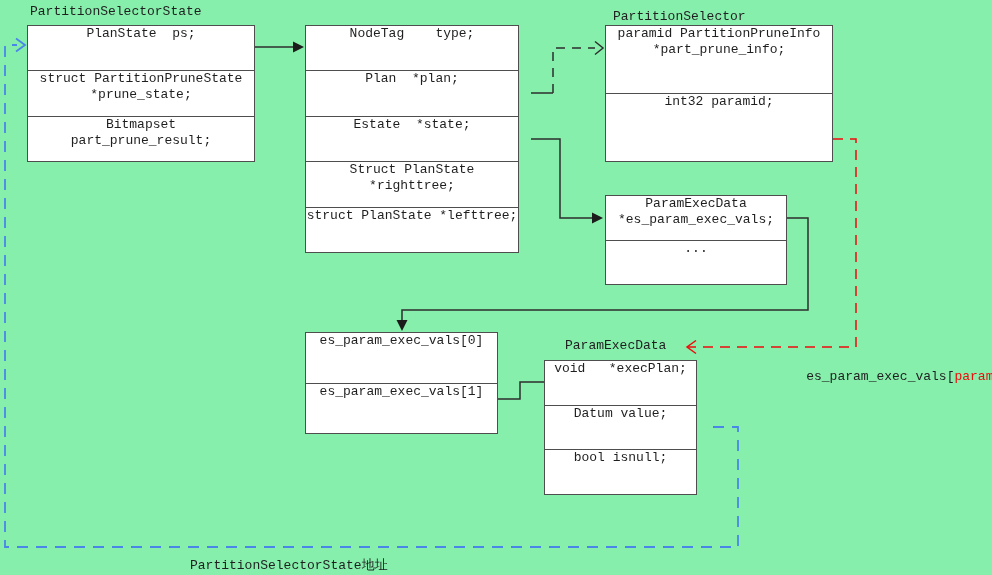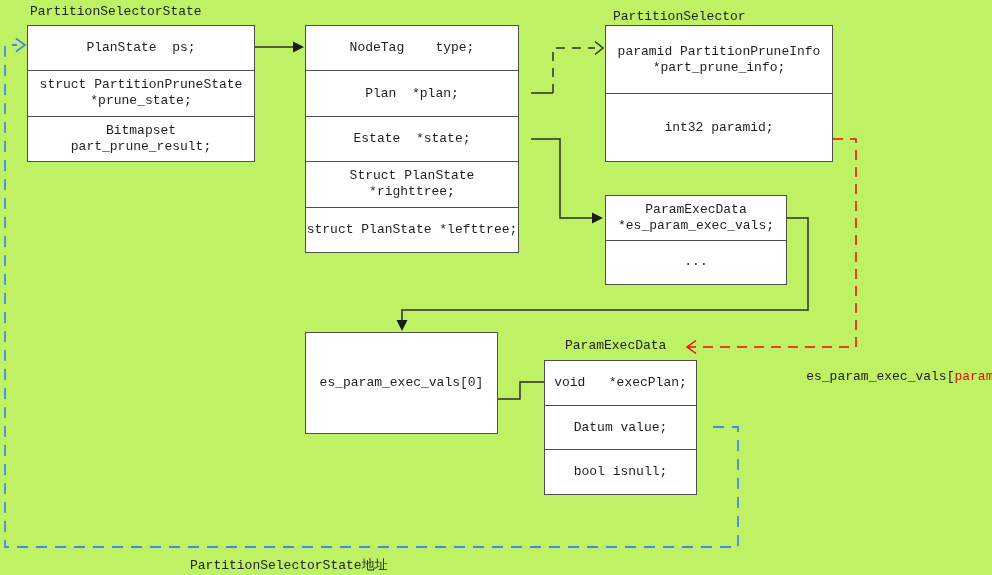--- a/index.html
+++ b/index.html
@@ -1,27 +1,27 @@
 <!DOCTYPE html>
 <html><head>
 <meta charset="utf-8">
 <style>
   html,body{margin:0;padding:0;background:#ffffff;}
   .stage{
-    position:relative;width:992px;height:575px;background:#bef264;
+    position:relative;width:992px;height:575px;background:#86efac;
     font-family:"Liberation Mono","DejaVu Sans Mono",monospace;
     color:#1f1f1f;overflow:hidden;
   }
   .wires{position:absolute;left:0;top:0;width:992px;height:575px;}
   .sbox{
     position:absolute;display:flex;flex-direction:column;
     border:1.5px solid #4e4e4e;background:#ffffff;box-sizing:border-box;
   }
   .sbox .row{
-    flex:1;display:flex;flex-direction:column;align-items:center;justify-content:center;
+    flex:1;display:flex;flex-direction:column;align-items:center;justify-content:flex-start;
     box-sizing:border-box;
   }
   .sbox .row + .row{border-top:1.5px solid #4e4e4e;}
   .line{white-space:pre;font-size:13px;line-height:16px;}
   .box-title{
     position:absolute;font-size:13px;white-space:pre;color:#1f1f1f;
   }
   .free-label{position:absolute;font-size:13px;white-space:pre;color:#1f1f1f;}
   .red-text{color:#ee0b0b;}
 </style>
@@ -109,20 +109,23 @@
     </div>
     <div class="row">
       <div class="line">...</div>
     </div>
   </div>
 
   <div class="sbox" style="left:305px;top:332px;width:193px;height:102px">
     <div class="row">
       <div class="line">es_param_exec_vals[0]</div>
     </div>
+    <div class="row">
+      <div class="line">es_param_exec_vals[1]</div>
+    </div>
   </div>
 
   <div class="sbox" style="left:544px;top:360px;width:153px;height:135px">
     <div class="row">
       <div class="line">void   *execPlan;</div>
     </div>
     <div class="row">
       <div class="line">Datum value;</div>
     </div>
     <div class="row">

